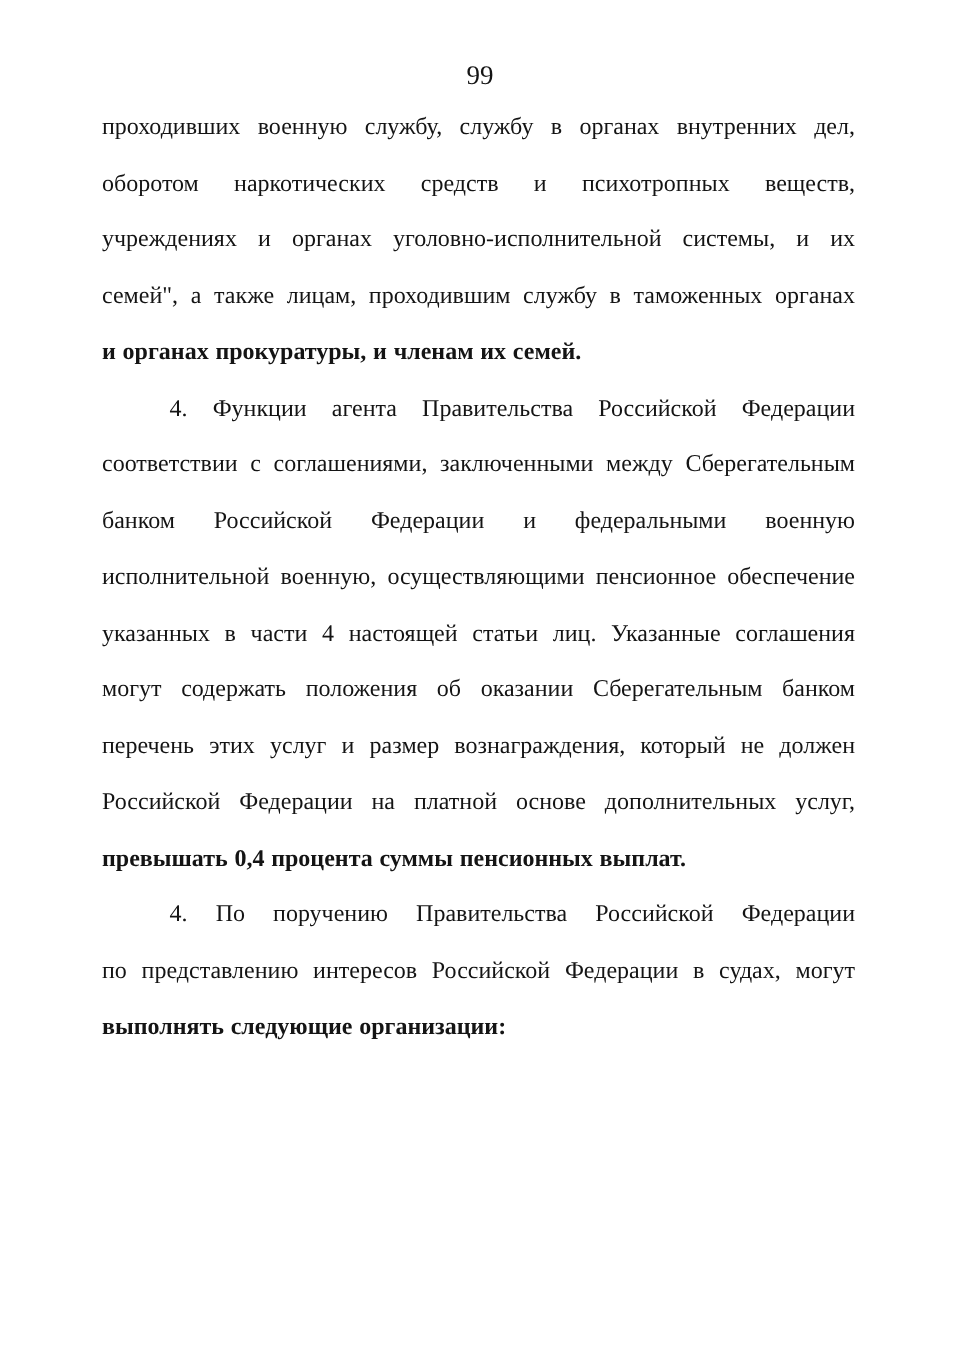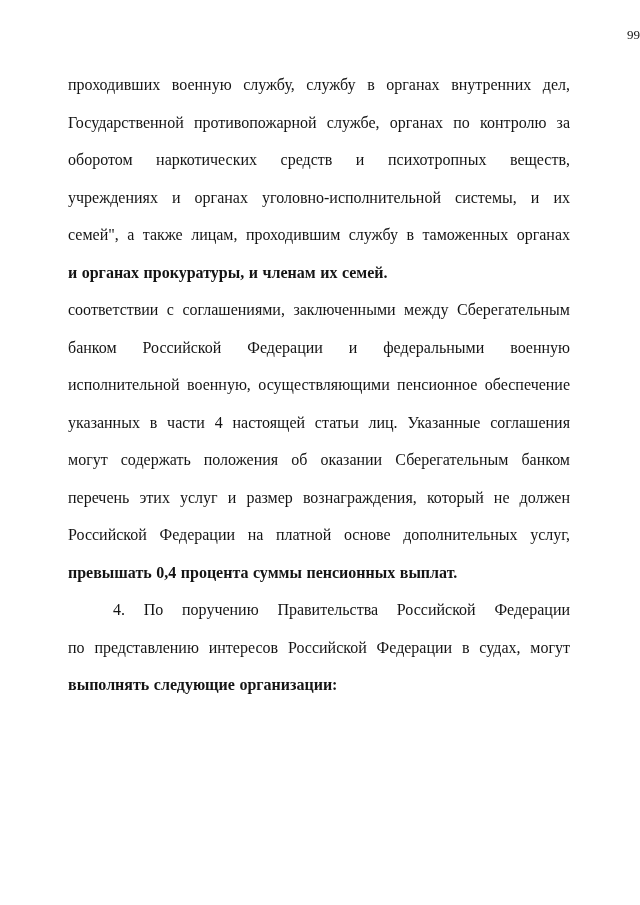--- a/index.html
+++ b/index.html
@@ -11,25 +11,25 @@
     position: relative;
     width: 640px;
     height: 905px;
     background: #ffffff;
     font-family: "Liberation Serif", "DejaVu Serif", serif;
     color: #141414;
     overflow: hidden;
   }
   .page-number {
     position: absolute;
-    top: 25px;
+    top: 40px;
     left: 0;
     right: 0;
-    text-align: right;
-    font-size: 13px;
+    text-align: center;
+    font-size: 18px;
     line-height: 20px;
   }
   .text-block {
     position: absolute;
     top: 66px;
     left: 68px;
     right: 70px;
   }
   .line {
     height: 37.5px;
@@ -51,26 +51,26 @@
 </style>
 </head>
 <body>
 
 <div class="page">
   <div class="page-number">99</div>
 
   <div class="text-block">
 
     <div class="line">проходивших военную службу, службу в органах внутренних дел,</div>
-    <div class="line">Государственной противопожарной службе, органах по контролю за</div>
     <div class="line">оборотом наркотических средств и психотропных веществ,</div>
     <div class="line">учреждениях и органах уголовно-исполнительной системы, и их</div>
     <div class="line">семей", а также лицам, проходившим службу в таможенных органах</div>
     <div class="line para-end">и органах прокуратуры, и членам их семей.</div>
 
+    <div class="line indent">4. Функции агента Правительства Российской Федерации</div>
     <div class="line">соответствии с соглашениями, заключенными между Сберегательным</div>
     <div class="line">банком Российской Федерации и федеральными военную</div>
     <div class="line">исполнительной военную, осуществляющими пенсионное обеспечение</div>
     <div class="line">указанных в части 4 настоящей статьи лиц. Указанные соглашения</div>
     <div class="line">могут содержать положения об оказании Сберегательным банком</div>
     <div class="line">перечень этих услуг и размер вознаграждения, который не должен</div>
     <div class="line">Российской Федерации на платной основе дополнительных услуг,</div>
     <div class="line para-end">превышать 0,4 процента суммы пенсионных выплат.</div>
 
     <div class="line indent">4. По поручению Правительства Российской Федерации</div>

